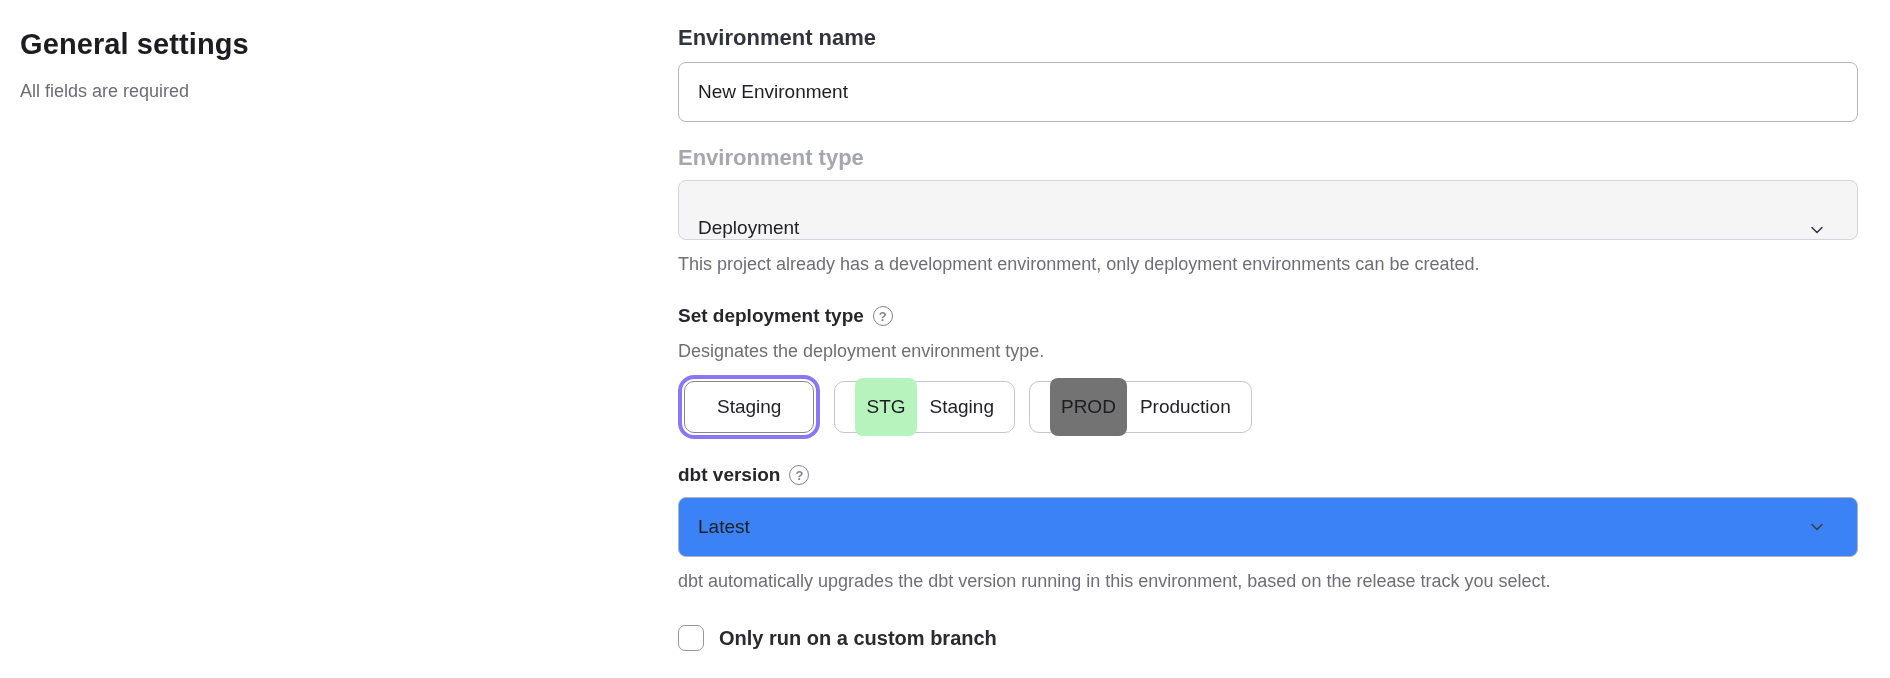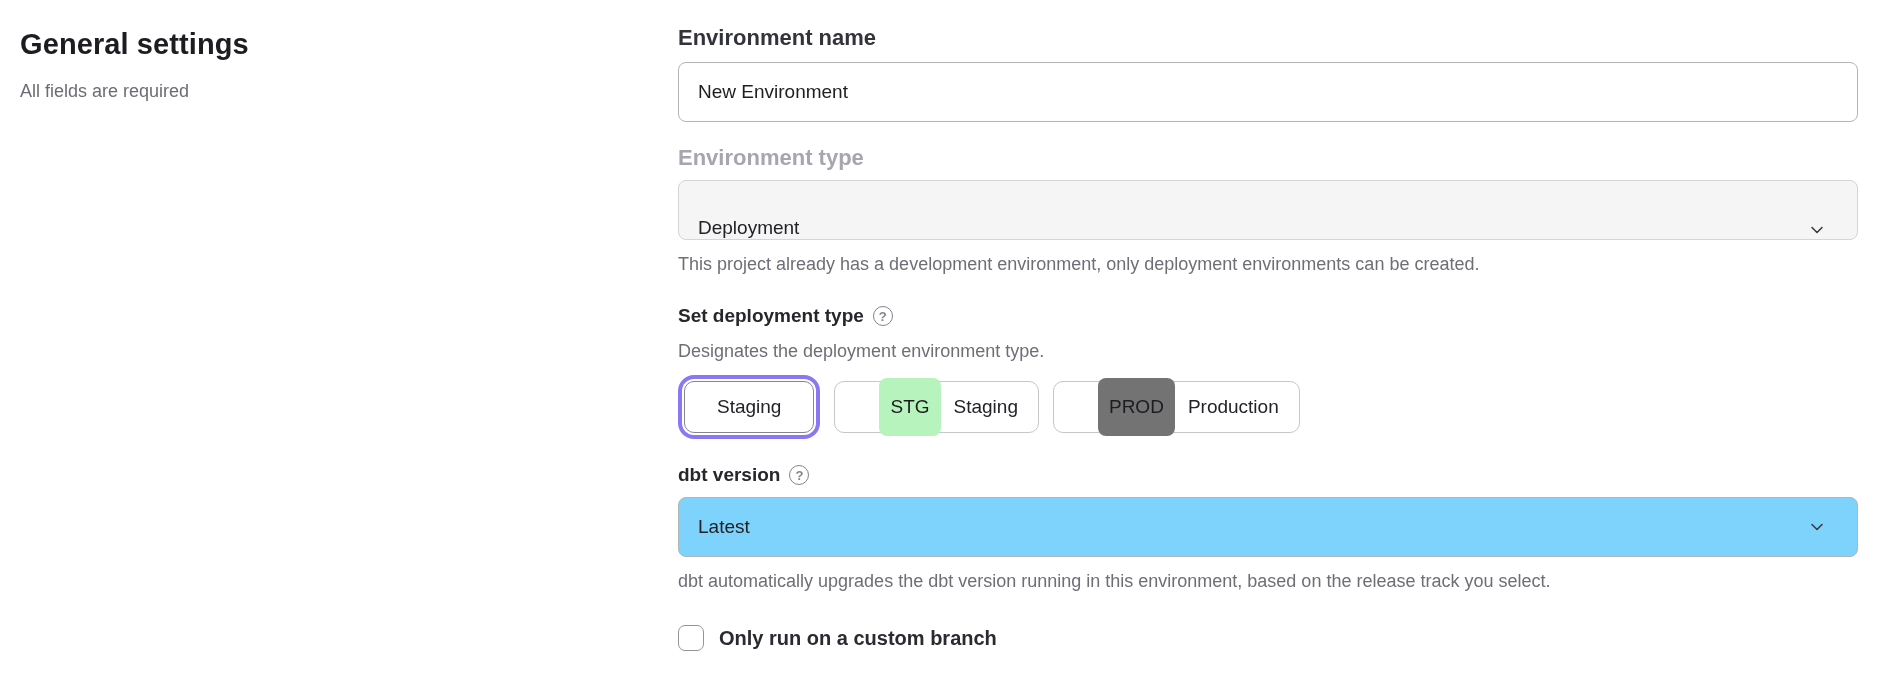--- a/index.html
+++ b/index.html
@@ -31,21 +31,21 @@
     margin-top: 12px; width: 100%; height: 60px;
     border: 1px solid #b3b3ba; border-radius: 8px;
     background: #ffffff; padding: 0 19px;
     font-family: "Liberation Sans", sans-serif;
     font-size: 19px; color: #1e1e23; outline: none; display: block;
   }
 
   .select-box {
     margin-top: 10px; width: 100%; height: 60px;
     border: 1px solid #b3b3ba; border-radius: 8px;
-    background: #7dd3fc; padding: 0 19px;
+    background: #3b82f6; padding: 0 19px;
     display: flex; align-items: center; justify-content: space-between;
     font-size: 19px; color: #212126; cursor: pointer;
   }
   .select-box.disabled { background: #f5f5f6; border-color: #d4d4da; cursor: default; align-items: flex-end; }
   .select-box .chev { width: 18px; height: 18px; margin-right: 12px; flex: 0 0 auto; }
   .select-box .chev svg { display: block; }
 
   .help-icon {
     width: 20px; height: 20px; border: 1.5px solid #84848c; border-radius: 50%;
     color: #84848c; font-size: 13px; font-weight: 700;
@@ -61,21 +61,21 @@
     padding: 0 20px; font-family: "Liberation Sans", sans-serif;
     font-size: 19px; color: #222228; cursor: pointer;
   }
   .seg-btn.selected {
     border-color: #86868e;
     box-shadow: 0 0 0 2px #ffffff, 0 0 0 6px #8b77f5;
     margin: 0 6px; padding: 0 32px;
   }
   .badge {
     display: inline-block; padding: 18px 11px; border-radius: 8px;
-    font-size: 19px; color: #1c1c21; font-weight: 500; margin-left: 24px;
+    font-size: 19px; color: #1c1c21; font-weight: 500;
   }
   .badge-green { background: #b7f4bd; }
   .badge-blue  { background: #737373; }
 
   .check-row { margin-top: 32px; display: flex; align-items: center; gap: 15px; }
   .checkbox {
     width: 26px; height: 26px; border: 1.5px solid #94949c; border-radius: 7px;
     background: #ffffff; cursor: pointer; flex: 0 0 auto;
   }
   .check-label { font-size: 20px; font-weight: 600; color: #2a2a30; }

